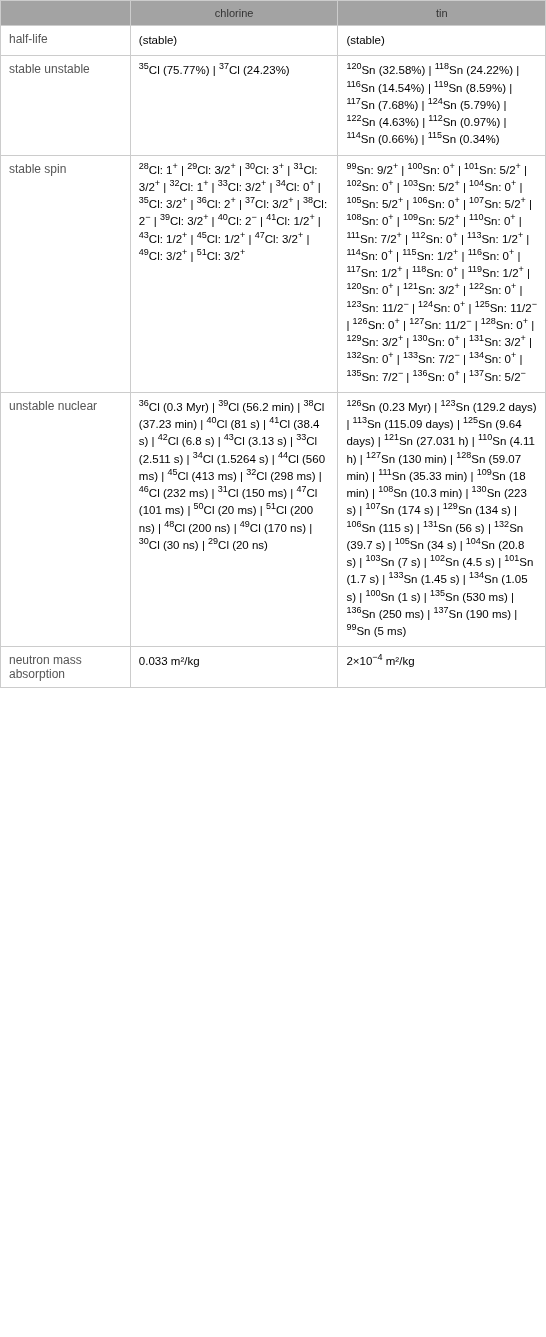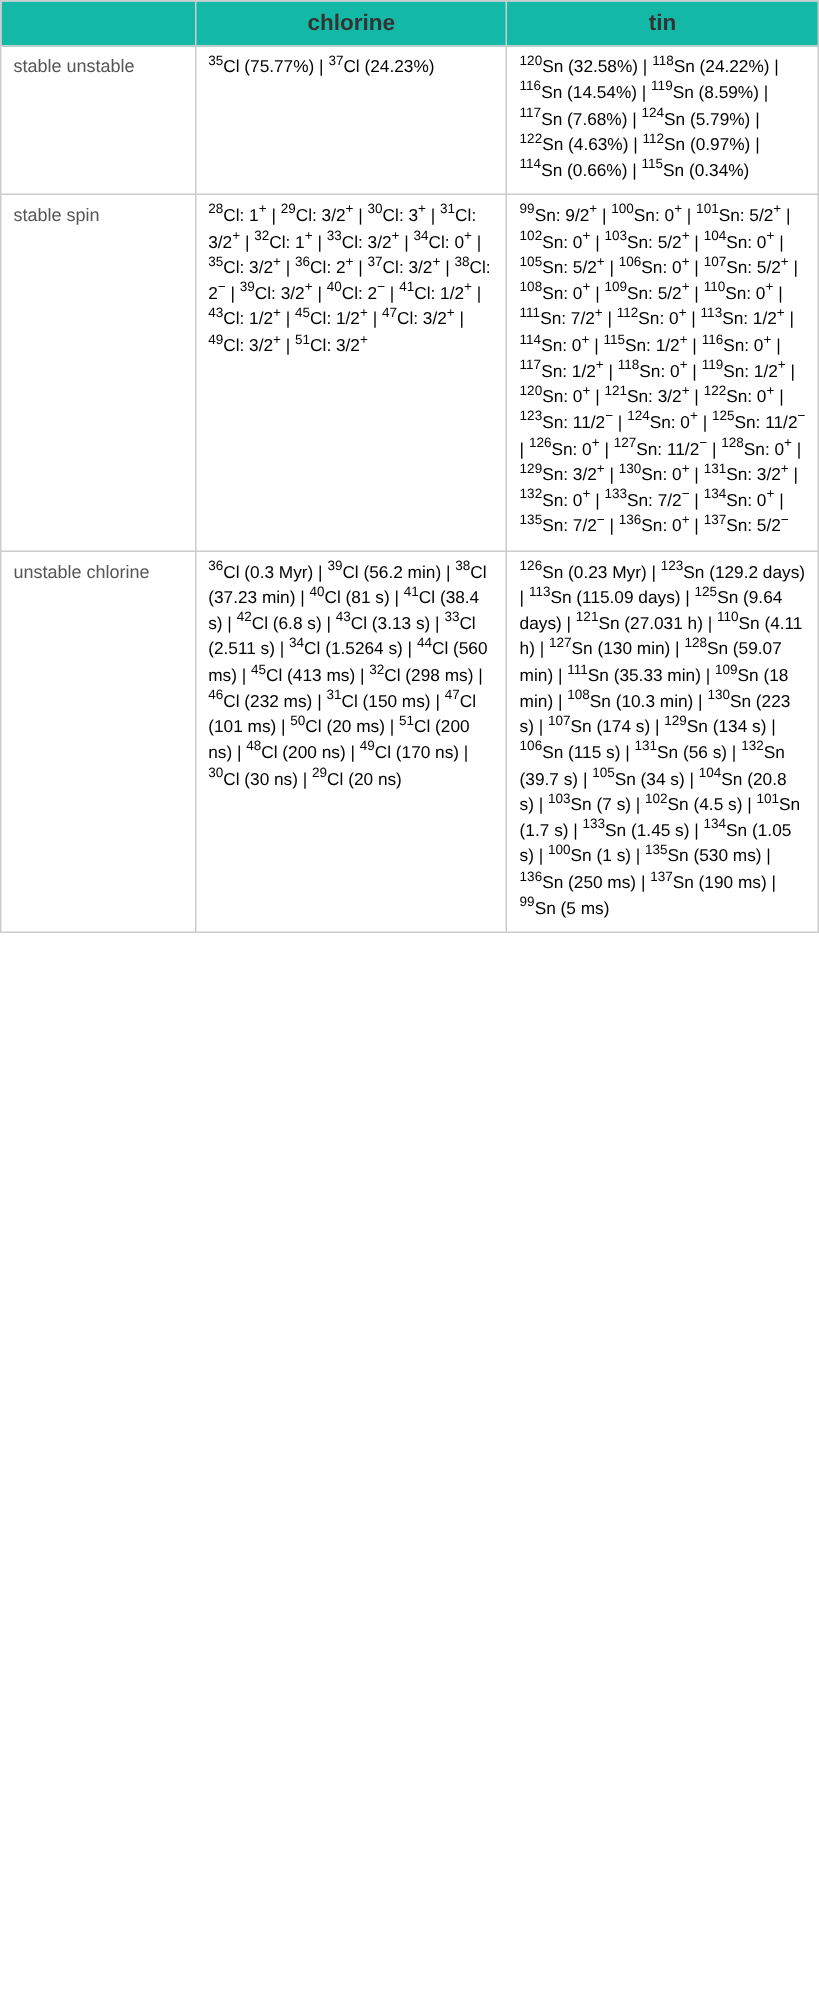--- a/index.html
+++ b/index.html
@@ -12,24 +12,24 @@
     table {
       width: 546px;
       border-collapse: collapse;
     }
     td, th {
       border: 1px solid #ccc;
       padding: 6px 8px;
       vertical-align: top;
     }
     th {
-      background: #14b8a6;
+      background: #a3a3a3;
       text-align: center;
-      font-weight: bold;
-      font-size: 15px;
+      font-weight: normal;
+      font-size: 11px;
       color: #333;
     }
     td:first-child {
       width: 130px;
       color: #555;
       font-size: 12px;
     }
     td:nth-child(2), td:nth-child(3) {
       width: 208px;
       font-size: 11.5px;
@@ -51,34 +51,44 @@
 <table>
   <thead>
     <tr>
       <th></th>
       <th>chlorine</th>
       <th>tin</th>
     </tr>
   </thead>
   <tbody>
 
+    <tr>
+      <td class="row-label">half-life</td>
+      <td>(stable)</td>
+      <td>(stable)</td>
+    </tr>
 
     <tr>
       <td class="row-label">stable unstable</td>
       <td><sup>35</sup>Cl (75.77%) | <sup>37</sup>Cl (24.23%)</td>
       <td><sup>120</sup>Sn (32.58%) | <sup>118</sup>Sn (24.22%) | <sup>116</sup>Sn (14.54%) | <sup>119</sup>Sn (8.59%) | <sup>117</sup>Sn (7.68%) | <sup>124</sup>Sn (5.79%) | <sup>122</sup>Sn (4.63%) | <sup>112</sup>Sn (0.97%) | <sup>114</sup>Sn (0.66%) | <sup>115</sup>Sn (0.34%)</td>
     </tr>
 
     <tr>
       <td class="row-label">stable spin</td>
       <td><sup>28</sup>Cl: 1<sup>+</sup> | <sup>29</sup>Cl: 3/2<sup>+</sup> | <sup>30</sup>Cl: 3<sup>+</sup> | <sup>31</sup>Cl: 3/2<sup>+</sup> | <sup>32</sup>Cl: 1<sup>+</sup> | <sup>33</sup>Cl: 3/2<sup>+</sup> | <sup>34</sup>Cl: 0<sup>+</sup> | <sup>35</sup>Cl: 3/2<sup>+</sup> | <sup>36</sup>Cl: 2<sup>+</sup> | <sup>37</sup>Cl: 3/2<sup>+</sup> | <sup>38</sup>Cl: 2<sup>−</sup> | <sup>39</sup>Cl: 3/2<sup>+</sup> | <sup>40</sup>Cl: 2<sup>−</sup> | <sup>41</sup>Cl: 1/2<sup>+</sup> | <sup>43</sup>Cl: 1/2<sup>+</sup> | <sup>45</sup>Cl: 1/2<sup>+</sup> | <sup>47</sup>Cl: 3/2<sup>+</sup> | <sup>49</sup>Cl: 3/2<sup>+</sup> | <sup>51</sup>Cl: 3/2<sup>+</sup></td>
       <td><sup>99</sup>Sn: 9/2<sup>+</sup> | <sup>100</sup>Sn: 0<sup>+</sup> | <sup>101</sup>Sn: 5/2<sup>+</sup> | <sup>102</sup>Sn: 0<sup>+</sup> | <sup>103</sup>Sn: 5/2<sup>+</sup> | <sup>104</sup>Sn: 0<sup>+</sup> | <sup>105</sup>Sn: 5/2<sup>+</sup> | <sup>106</sup>Sn: 0<sup>+</sup> | <sup>107</sup>Sn: 5/2<sup>+</sup> | <sup>108</sup>Sn: 0<sup>+</sup> | <sup>109</sup>Sn: 5/2<sup>+</sup> | <sup>110</sup>Sn: 0<sup>+</sup> | <sup>111</sup>Sn: 7/2<sup>+</sup> | <sup>112</sup>Sn: 0<sup>+</sup> | <sup>113</sup>Sn: 1/2<sup>+</sup> | <sup>114</sup>Sn: 0<sup>+</sup> | <sup>115</sup>Sn: 1/2<sup>+</sup> | <sup>116</sup>Sn: 0<sup>+</sup> | <sup>117</sup>Sn: 1/2<sup>+</sup> | <sup>118</sup>Sn: 0<sup>+</sup> | <sup>119</sup>Sn: 1/2<sup>+</sup> | <sup>120</sup>Sn: 0<sup>+</sup> | <sup>121</sup>Sn: 3/2<sup>+</sup> | <sup>122</sup>Sn: 0<sup>+</sup> | <sup>123</sup>Sn: 11/2<sup>−</sup> | <sup>124</sup>Sn: 0<sup>+</sup> | <sup>125</sup>Sn: 11/2<sup>−</sup> | <sup>126</sup>Sn: 0<sup>+</sup> | <sup>127</sup>Sn: 11/2<sup>−</sup> | <sup>128</sup>Sn: 0<sup>+</sup> | <sup>129</sup>Sn: 3/2<sup>+</sup> | <sup>130</sup>Sn: 0<sup>+</sup> | <sup>131</sup>Sn: 3/2<sup>+</sup> | <sup>132</sup>Sn: 0<sup>+</sup> | <sup>133</sup>Sn: 7/2<sup>−</sup> | <sup>134</sup>Sn: 0<sup>+</sup> | <sup>135</sup>Sn: 7/2<sup>−</sup> | <sup>136</sup>Sn: 0<sup>+</sup> | <sup>137</sup>Sn: 5/2<sup>−</sup></td>
     </tr>
 
     <tr>
-      <td class="row-label">unstable chlorine</td>
+      <td class="row-label">unstable nuclear</td>
       <td><sup>36</sup>Cl (0.3 Myr) | <sup>39</sup>Cl (56.2 min) | <sup>38</sup>Cl (37.23 min) | <sup>40</sup>Cl (81 s) | <sup>41</sup>Cl (38.4 s) | <sup>42</sup>Cl (6.8 s) | <sup>43</sup>Cl (3.13 s) | <sup>33</sup>Cl (2.511 s) | <sup>34</sup>Cl (1.5264 s) | <sup>44</sup>Cl (560 ms) | <sup>45</sup>Cl (413 ms) | <sup>32</sup>Cl (298 ms) | <sup>46</sup>Cl (232 ms) | <sup>31</sup>Cl (150 ms) | <sup>47</sup>Cl (101 ms) | <sup>50</sup>Cl (20 ms) | <sup>51</sup>Cl (200 ns) | <sup>48</sup>Cl (200 ns) | <sup>49</sup>Cl (170 ns) | <sup>30</sup>Cl (30 ns) | <sup>29</sup>Cl (20 ns)</td>
       <td><sup>126</sup>Sn (0.23 Myr) | <sup>123</sup>Sn (129.2 days) | <sup>113</sup>Sn (115.09 days) | <sup>125</sup>Sn (9.64 days) | <sup>121</sup>Sn (27.031 h) | <sup>110</sup>Sn (4.11 h) | <sup>127</sup>Sn (130 min) | <sup>128</sup>Sn (59.07 min) | <sup>111</sup>Sn (35.33 min) | <sup>109</sup>Sn (18 min) | <sup>108</sup>Sn (10.3 min) | <sup>130</sup>Sn (223 s) | <sup>107</sup>Sn (174 s) | <sup>129</sup>Sn (134 s) | <sup>106</sup>Sn (115 s) | <sup>131</sup>Sn (56 s) | <sup>132</sup>Sn (39.7 s) | <sup>105</sup>Sn (34 s) | <sup>104</sup>Sn (20.8 s) | <sup>103</sup>Sn (7 s) | <sup>102</sup>Sn (4.5 s) | <sup>101</sup>Sn (1.7 s) | <sup>133</sup>Sn (1.45 s) | <sup>134</sup>Sn (1.05 s) | <sup>100</sup>Sn (1 s) | <sup>135</sup>Sn (530 ms) | <sup>136</sup>Sn (250 ms) | <sup>137</sup>Sn (190 ms) | <sup>99</sup>Sn (5 ms)</td>
     </tr>
 
 
+    <tr>
+      <td class="row-label">neutron mass absorption</td>
+      <td>0.033 m²/kg</td>
+      <td>2×10<sup>−4</sup> m²/kg</td>
+    </tr>
   </tbody>
 </table>
 
 </body></html>

